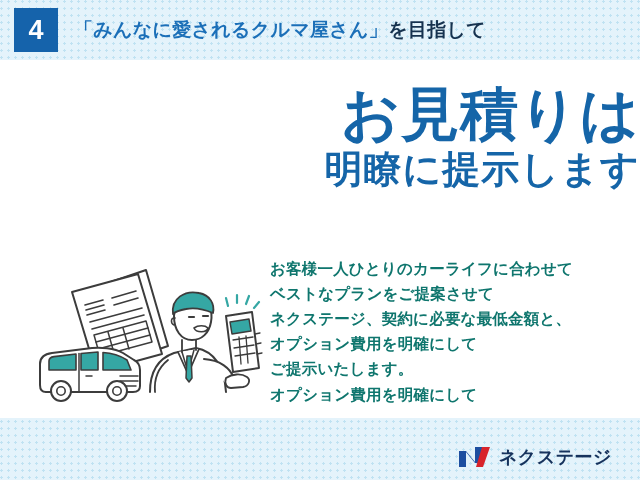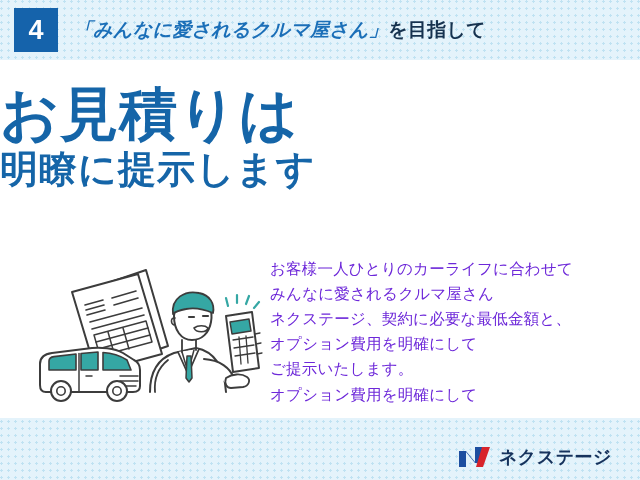--- a/index.html
+++ b/index.html
@@ -26,42 +26,42 @@
     width:44px;height:44px;margin-left:14px;flex:0 0 44px;
     background:#1563ab;
     display:flex;align-items:center;justify-content:center;
     color:#ffffff;font-size:27px;font-weight:bold;line-height:1;
     letter-spacing:0;
   }
   #header-text{
     margin-left:16px;font-size:19px;font-weight:bold;white-space:nowrap;
     letter-spacing:.3px;
   }
-  #header-text .q{color:#1b6fb8;font-style:italic;}
+  #header-text .q{color:#1b6fb8;}
   #header-text .t{color:#16324f;margin-top:24px;}
 
   
   #panel{
     position:absolute;left:0;top:60px;width:640px;height:358px;
     background:#ffffff;
   }
 
   
   #headline{
     position:absolute;left:0;top:20px;width:640px;
-    text-align:left;color:#1565a8;
+    text-align:right;color:#1565a8;
     font-weight:bold;line-height:1.16;letter-spacing:1px;
   }
   #headline .l1{font-size:58px;display:block;}
   #headline .l2{font-size:38px;display:block;}
 
   
   #copy{
     position:absolute;left:270px;top:196px;width:360px;
-    font-size:15.5px;line-height:1.62;color:#6d28d9;font-weight:normal;
+    font-size:15.5px;line-height:1.62;color:#0f766e;font-weight:bold;
     letter-spacing:.2px;
   }
   #copy div{white-space:nowrap;}
 
   
   #illo{position:absolute;left:28px;top:200px;width:240px;height:160px;}
 
   
   #footer{
     position:absolute;left:0;top:418px;width:640px;height:77px;
@@ -88,21 +88,21 @@
 
   <div id="panel">
 
     <div id="headline">
       <span class="l1">お見積りは</span>
       <span class="l2">明瞭に提示します</span>
     </div>
 
     <div id="copy">
       <div>お客様一人ひとりのカーライフに合わせて</div>
-      <div>みんなに愛されるクルマ屋さん</div>
+      <div>ベストなプランをご提案させて</div>
       <div>ネクステージ、契約に必要な最低金額と、</div>
       <div>オプション費用を明確にして</div>
       <div>ご提示いたします。</div>
       <div>オプション費用を明確にして</div>
     </div>
 
     <div id="illo">
       <svg viewBox="0 0 240 160" width="240" height="160">
         <g fill="none" stroke="#3c3c3c" stroke-width="2" stroke-linecap="round" stroke-linejoin="round">
 

